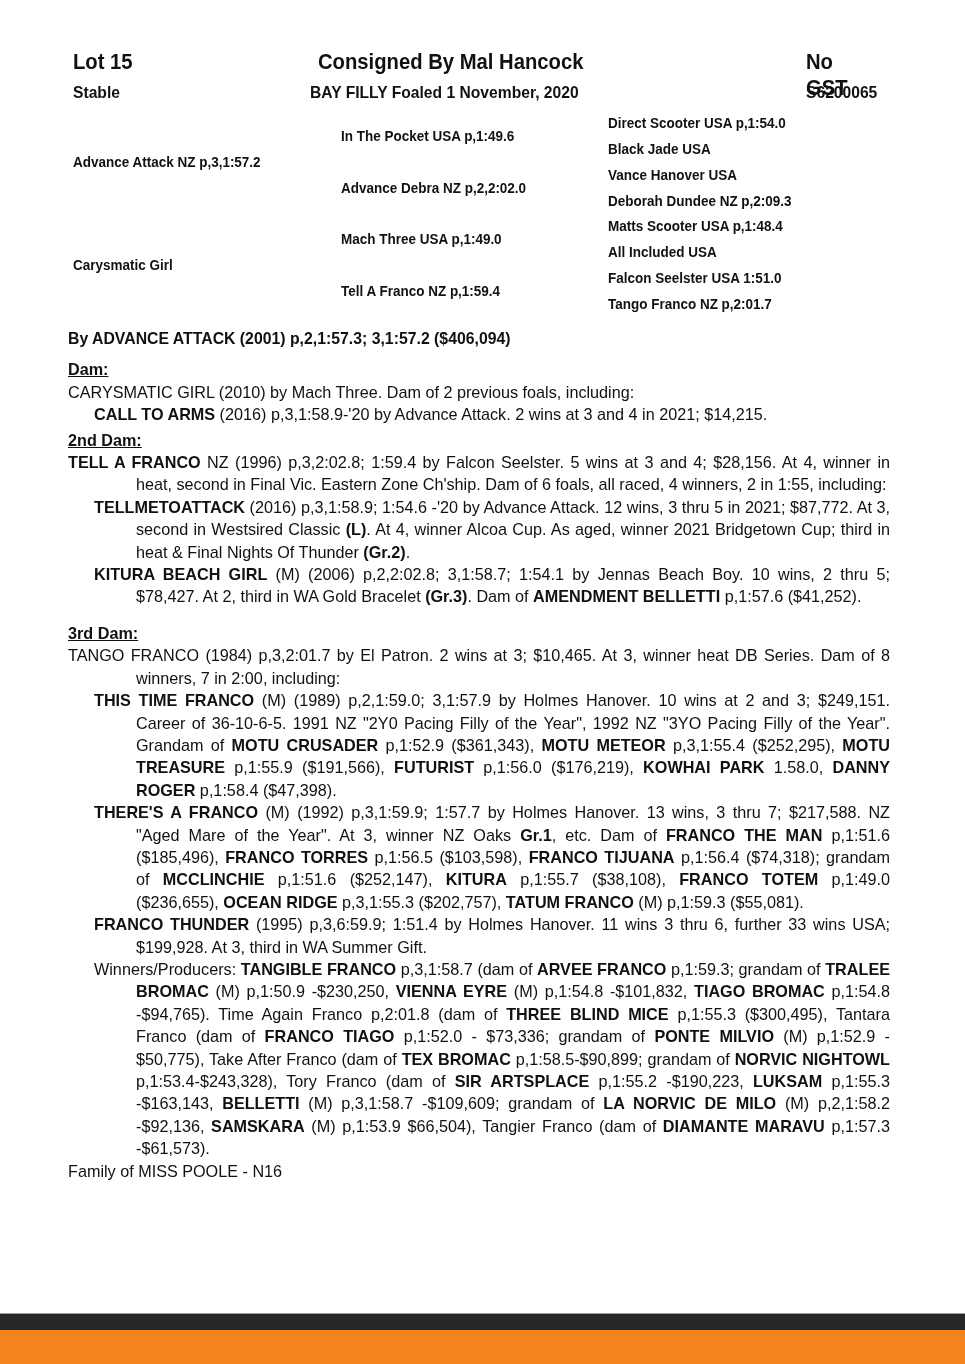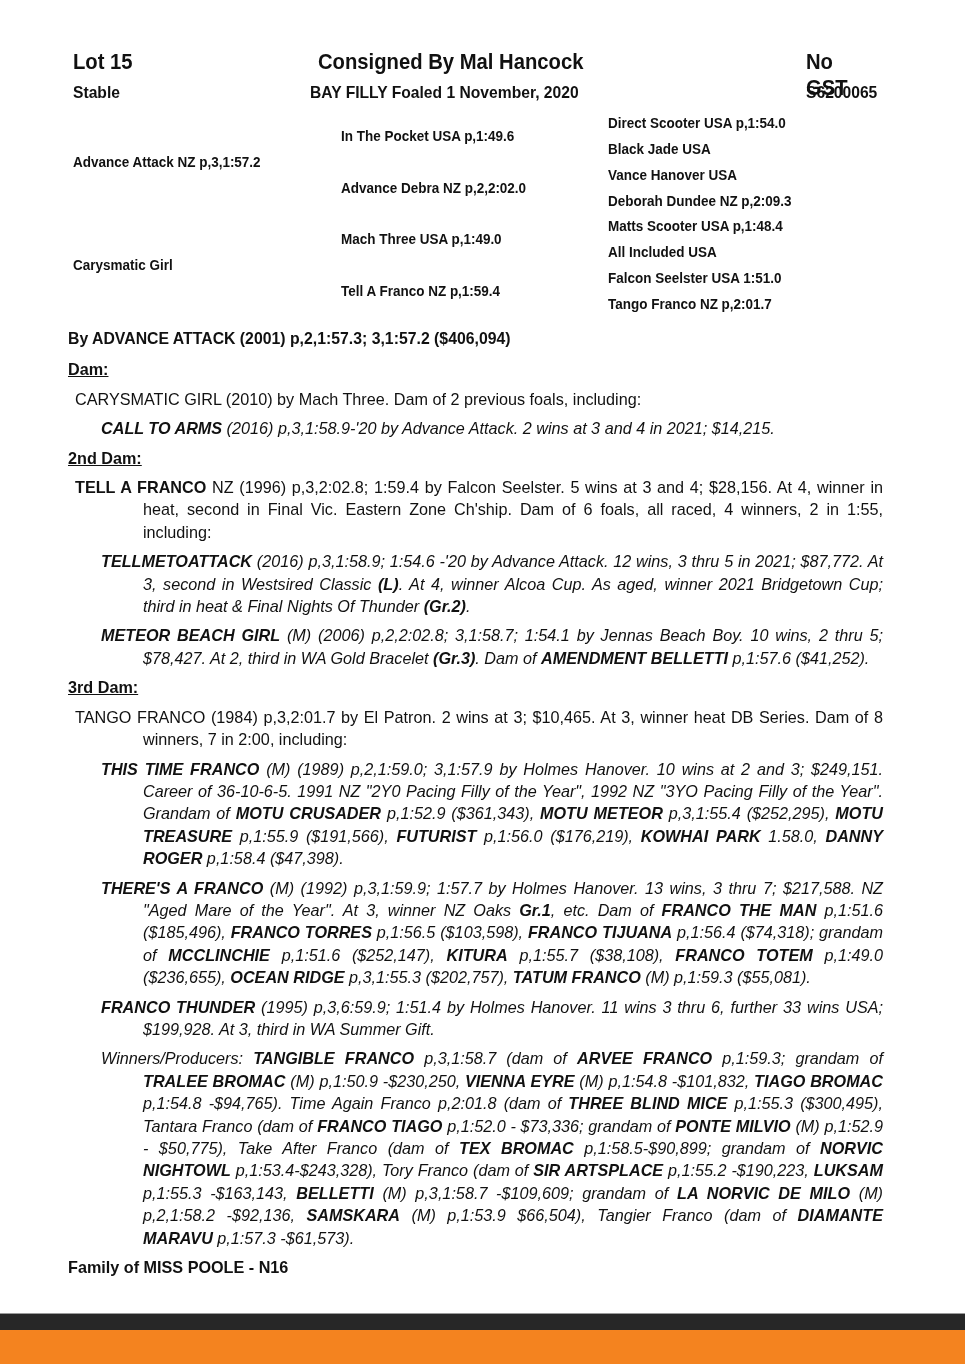--- a/index.html
+++ b/index.html
@@ -7,24 +7,24 @@
          font-family: "Liberation Sans", sans-serif; color: #111; }
   .page { position: absolute; left: 0; top: 0; width: 833px; height: 1313px; }
   .hdr { position: absolute; font-weight: bold; }
   .h1 { font-size: 22px; top: 49px; transform: scaleX(0.92); transform-origin: left top; }
   .h2 { font-size: 17px; top: 83px; transform: scaleX(0.92); transform-origin: left top; }
   .ped { position: absolute; font-weight: bold; font-size: 14.5px; white-space: nowrap;
          transform: scaleX(0.93); transform-origin: left top; }
   .body { position: absolute; left: 68px; width: 822px; top: 328px; font-size: 16.2px; line-height: 22.4px; }
   .sire { font-weight: bold; font-size: 17px; margin-bottom: 4px; transform: scaleX(0.93); transform-origin: left top; white-space: nowrap; }
   .sect-label { font-weight: bold; margin-top: 4px; text-decoration: underline; }
-  p { margin: 7px; text-align: justify; }
+  p { margin: 0; text-align: justify; }
   .dam-line { padding-left: 68px; text-indent: -68px; }
-  .prog { padding-left: 68px; text-indent: -42px; font-style: italic; }
-  .tail { font-weight: bold; }
+  .prog { padding-left: 68px; text-indent: -42px; }
+  .tail { font-weight: normal; }
   b { font-weight: bold; }
   .footer-dark { position: absolute; left: 0; top: 1313px; width: 965px; height: 17px; background: #272727; border-top: 1px solid #9a9a9a; }
   .footer-orange { position: absolute; left: 0; top: 1330px; width: 965px; height: 34px; background: #f4831f; }
 </style>
 </head>
 <body>
 
 <div class="page">
   <div class="hdr h1" style="left:73px">Lot 15</div>
   <div class="hdr h1" style="left:318px">Consigned By Mal Hancock</div>
@@ -53,23 +53,23 @@
   <div class="body">
     <div class="sire">By ADVANCE ATTACK (2001) p,2,1:57.3; 3,1:57.2 ($406,094)</div>
 
     <div class="sect-label" style="margin-top:8px">Dam:</div>
     <p>CARYSMATIC GIRL (2010) by Mach Three. Dam of 2 previous foals, including:</p>
     <p class="prog"><b>CALL TO ARMS</b><span> (2016) p,3,1:58.9-'20 by Advance Attack. 2 wins at 3 and 4 in 2021; $14,215.</span></p>
 
     <div class="sect-label" style="margin-top:3px">2nd Dam:</div>
     <p class="dam-line"><b>TELL A FRANCO</b><span> NZ (1996) p,3,2:02.8; 1:59.4 by Falcon Seelster. 5 wins at 3 and 4; $28,156. At 4, winner in heat, second in Final Vic. Eastern Zone Ch'ship. Dam of 6 foals, all raced, 4 winners, 2 in 1:55, including:</span></p>
     <p class="prog"><b>TELLMETOATTACK</b><span> (2016) p,3,1:58.9; 1:54.6 -'20 by Advance Attack. 12 wins, 3 thru 5 in 2021; $87,772. At 3, second in Westsired Classic </span><b>(L)</b><span>. At 4, winner Alcoa Cup. As aged, winner 2021 Bridgetown Cup; third in heat &amp; Final Nights Of Thunder </span><b>(Gr.2)</b><span>.</span></p>
-    <p class="prog"><b>METEOR BEACH GIRL</b><span> (M) (2006) p,2,2:02.8; 3,1:58.7; 1:54.1 by Jennas Beach Boy. 10 wins, 2 thru 5; $78,427. At 2, third in WA Gold Bracelet </span><b>(Gr.3)</b><span>. Dam of </span><b>AMENDMENT BELLETTI</b><span> p,1:57.6 ($41,252).</span></p>
+    <p class="prog"><b>KITURA BEACH GIRL</b><span> (M) (2006) p,2,2:02.8; 3,1:58.7; 1:54.1 by Jennas Beach Boy. 10 wins, 2 thru 5; $78,427. At 2, third in WA Gold Bracelet </span><b>(Gr.3)</b><span>. Dam of </span><b>AMENDMENT BELLETTI</b><span> p,1:57.6 ($41,252).</span></p>
 
-    <div class="sect-label" style="margin-top:0">3rd Dam:</div>
+    <div class="sect-label" style="margin-top:14px">3rd Dam:</div>
     <p class="dam-line">TANGO FRANCO (1984) p,3,2:01.7 by El Patron. 2 wins at 3; $10,465. At 3, winner heat DB Series. Dam of 8 winners, 7 in 2:00, including:</p>
     <p class="prog"><b>THIS TIME FRANCO</b><span> (M) (1989) p,2,1:59.0; 3,1:57.9 by Holmes Hanover. 10 wins at 2 and 3; $249,151. Career of 36-10-6-5. 1991 NZ "2Y0 Pacing Filly of the Year", 1992 NZ "3YO Pacing Filly of the Year". Grandam of </span><b>MOTU CRUSADER</b><span> p,1:52.9 ($361,343), </span><b>MOTU METEOR</b><span> p,3,1:55.4 ($252,295), </span><b>MOTU TREASURE</b><span> p,1:55.9 ($191,566), </span><b>FUTURIST</b><span> p,1:56.0 ($176,219), </span><b>KOWHAI PARK</b><span> 1.58.0, </span><b>DANNY ROGER</b><span> p,1:58.4 ($47,398).</span></p>
     <p class="prog"><b>THERE'S A FRANCO</b><span> (M) (1992) p,3,1:59.9; 1:57.7 by Holmes Hanover. 13 wins, 3 thru 7; $217,588. NZ "Aged Mare of the Year". At 3, winner NZ Oaks </span><b>Gr.1</b><span>, etc. Dam of </span><b>FRANCO THE MAN</b><span> p,1:51.6 ($185,496), </span><b>FRANCO TORRES</b><span> p,1:56.5 ($103,598), </span><b>FRANCO TIJUANA</b><span> p,1:56.4 ($74,318); grandam of </span><b>MCCLINCHIE</b><span> p,1:51.6 ($252,147), </span><b>KITURA</b><span> p,1:55.7 ($38,108), </span><b>FRANCO TOTEM</b><span> p,1:49.0 ($236,655), </span><b>OCEAN RIDGE</b><span> p,3,1:55.3 ($202,757), </span><b>TATUM FRANCO</b><span> (M) p,1:59.3 ($55,081).</span></p>
     <p class="prog"><b>FRANCO THUNDER</b><span> (1995) p,3,6:59.9; 1:51.4 by Holmes Hanover. 11 wins 3 thru 6, further 33 wins USA; $199,928. At 3, third in WA Summer Gift.</span></p>
     <p class="prog"><span>Winners/Producers: </span><b>TANGIBLE FRANCO</b><span> p,3,1:58.7 (dam of </span><b>ARVEE FRANCO</b><span> p,1:59.3; grandam of </span><b>TRALEE BROMAC</b><span> (M) p,1:50.9 -$230,250, </span><b>VIENNA EYRE</b><span> (M) p,1:54.8 -$101,832, </span><b>TIAGO BROMAC</b><span> p,1:54.8 -$94,765). Time Again Franco p,2:01.8 (dam of </span><b>THREE BLIND MICE</b><span> p,1:55.3 ($300,495), Tantara Franco (dam of </span><b>FRANCO TIAGO</b><span> p,1:52.0 - $73,336; grandam of </span><b>PONTE MILVIO</b><span> (M) p,1:52.9 - $50,775), Take After Franco (dam of </span><b>TEX BROMAC</b><span> p,1:58.5-$90,899; grandam of </span><b>NORVIC NIGHTOWL</b><span> p,1:53.4-$243,328), Tory Franco (dam of </span><b>SIR ARTSPLACE</b><span> p,1:55.2 -$190,223, </span><b>LUKSAM</b><span> p,1:55.3 -$163,143, </span><b>BELLETTI</b><span> (M) p,3,1:58.7 -$109,609; grandam of </span><b>LA NORVIC DE MILO</b><span> (M) p,2,1:58.2 -$92,136, </span><b>SAMSKARA</b><span> (M) p,1:53.9 $66,504), Tangier Franco (dam of </span><b>DIAMANTE MARAVU</b><span> p,1:57.3 -$61,573).</span></p>
 
     <div class="tail">Family of MISS POOLE - N16</div>
   </div>
 </div>
 

